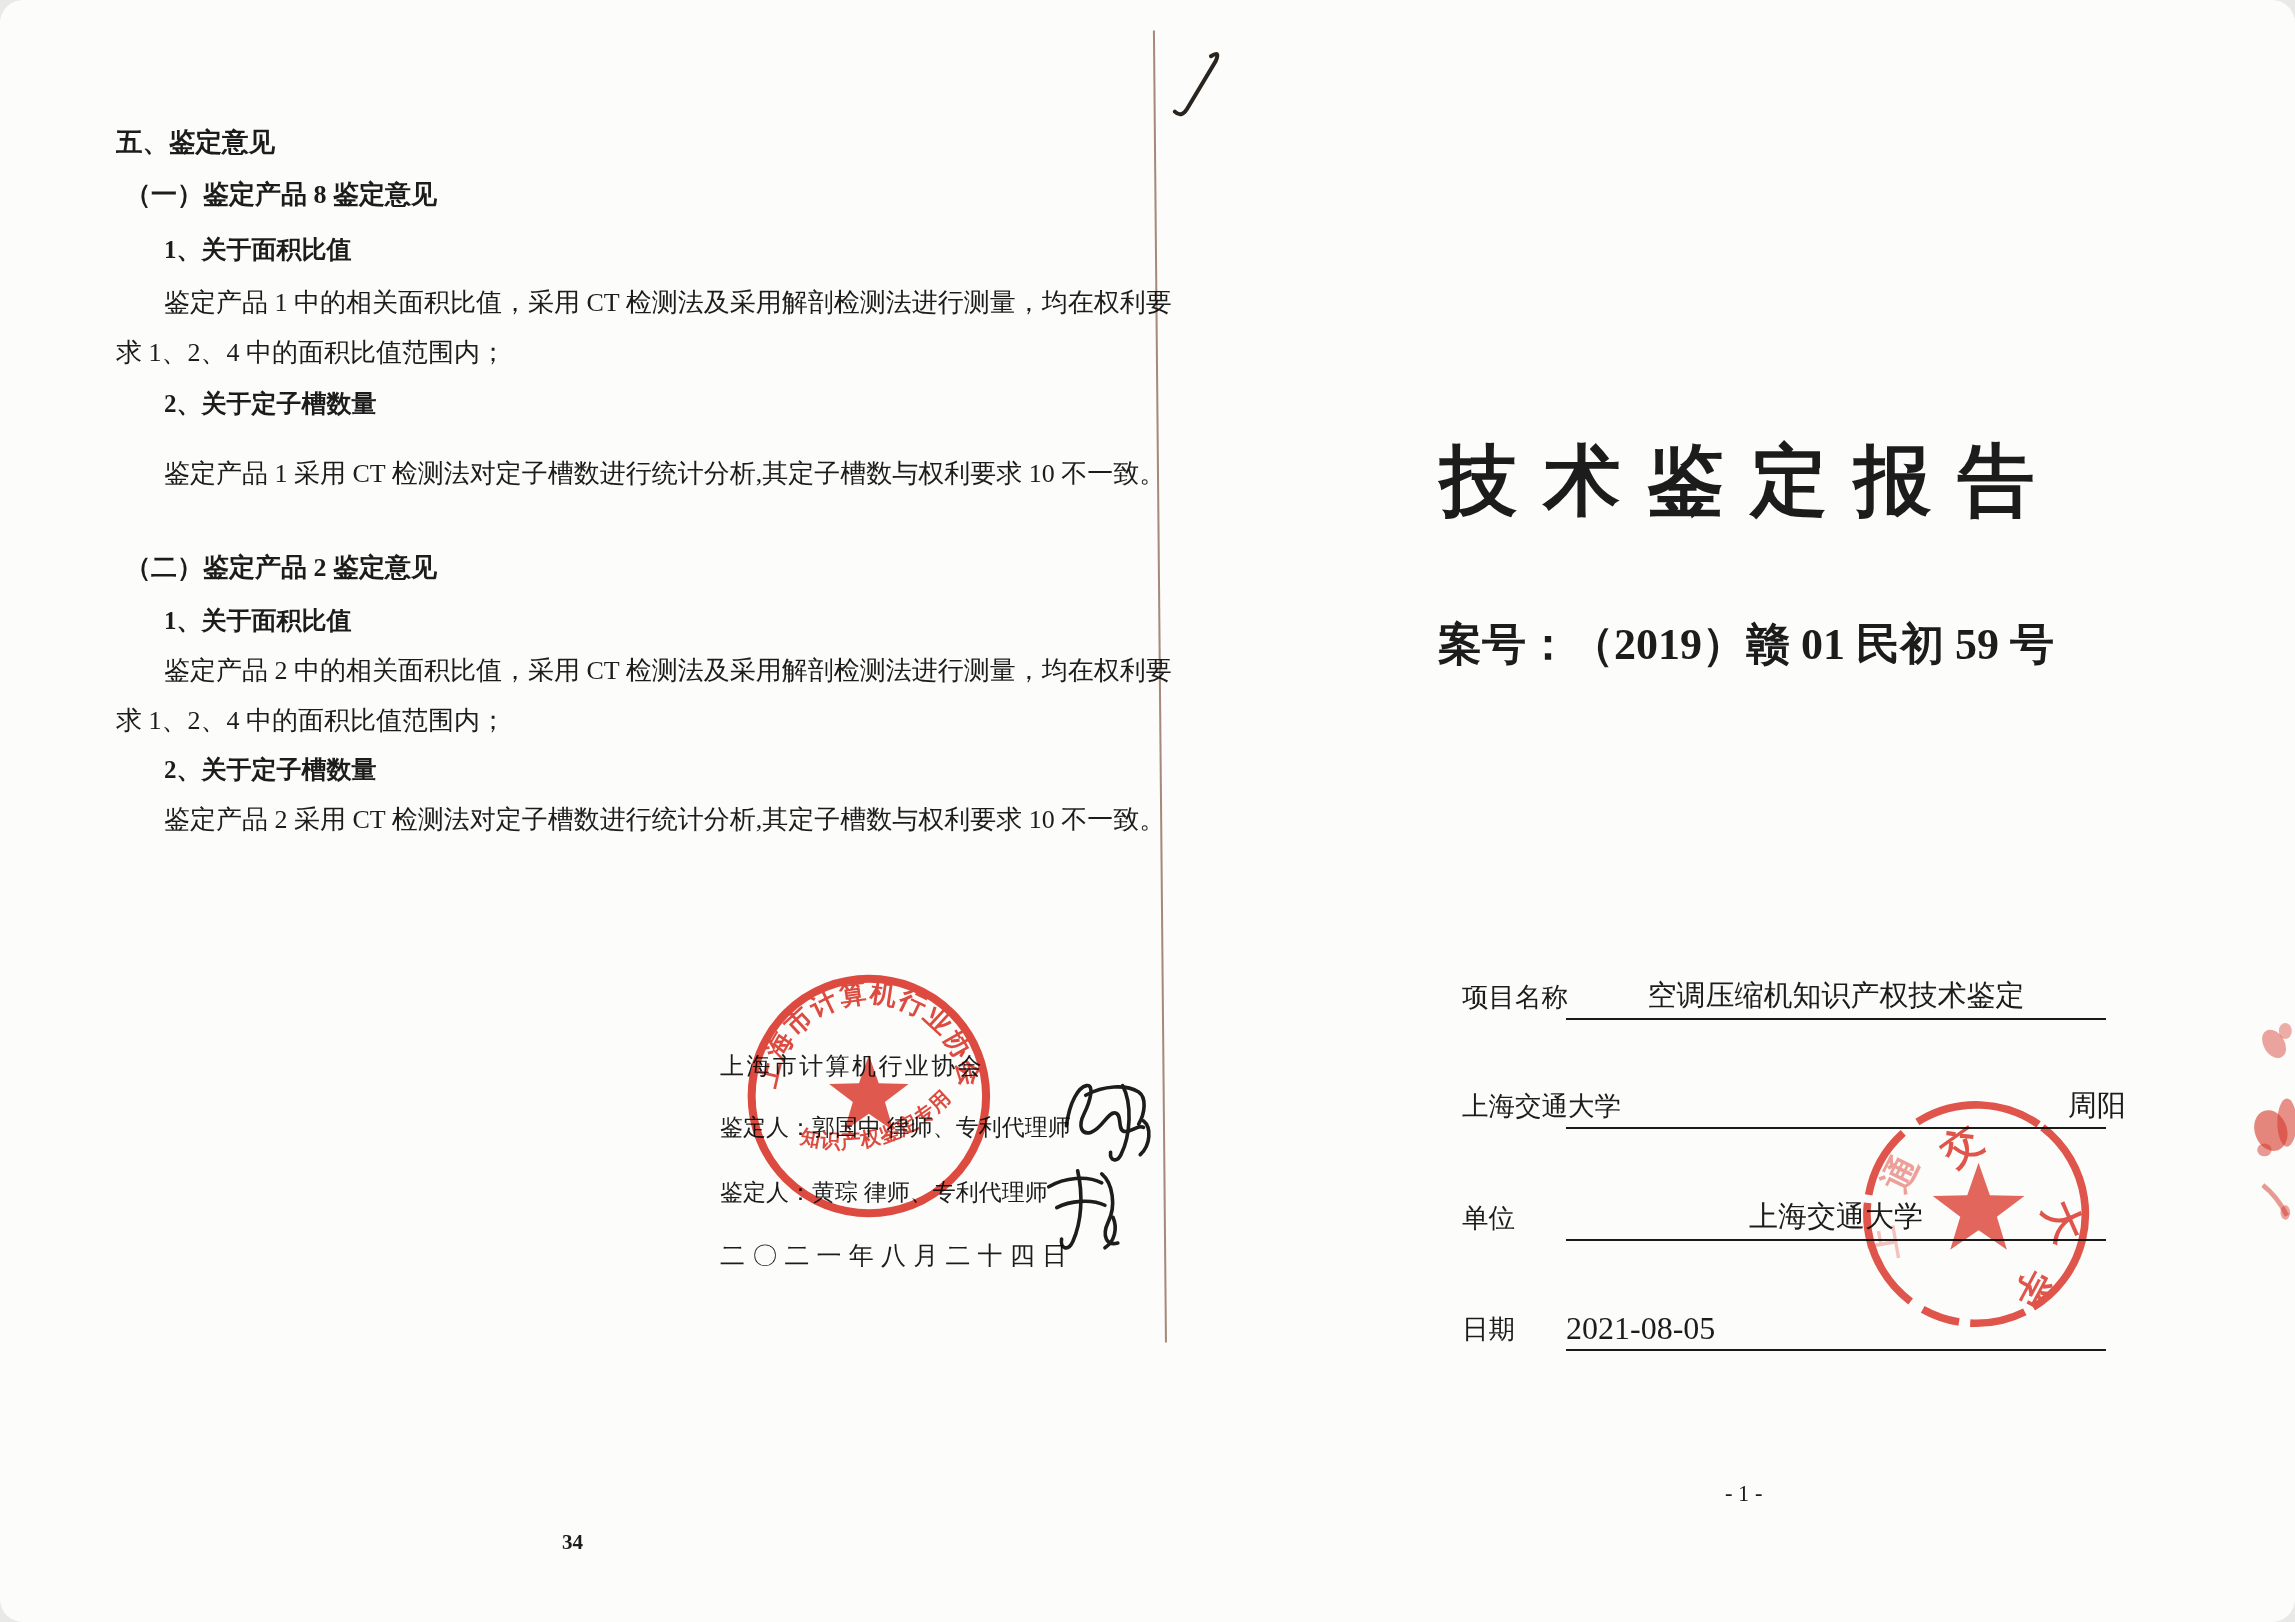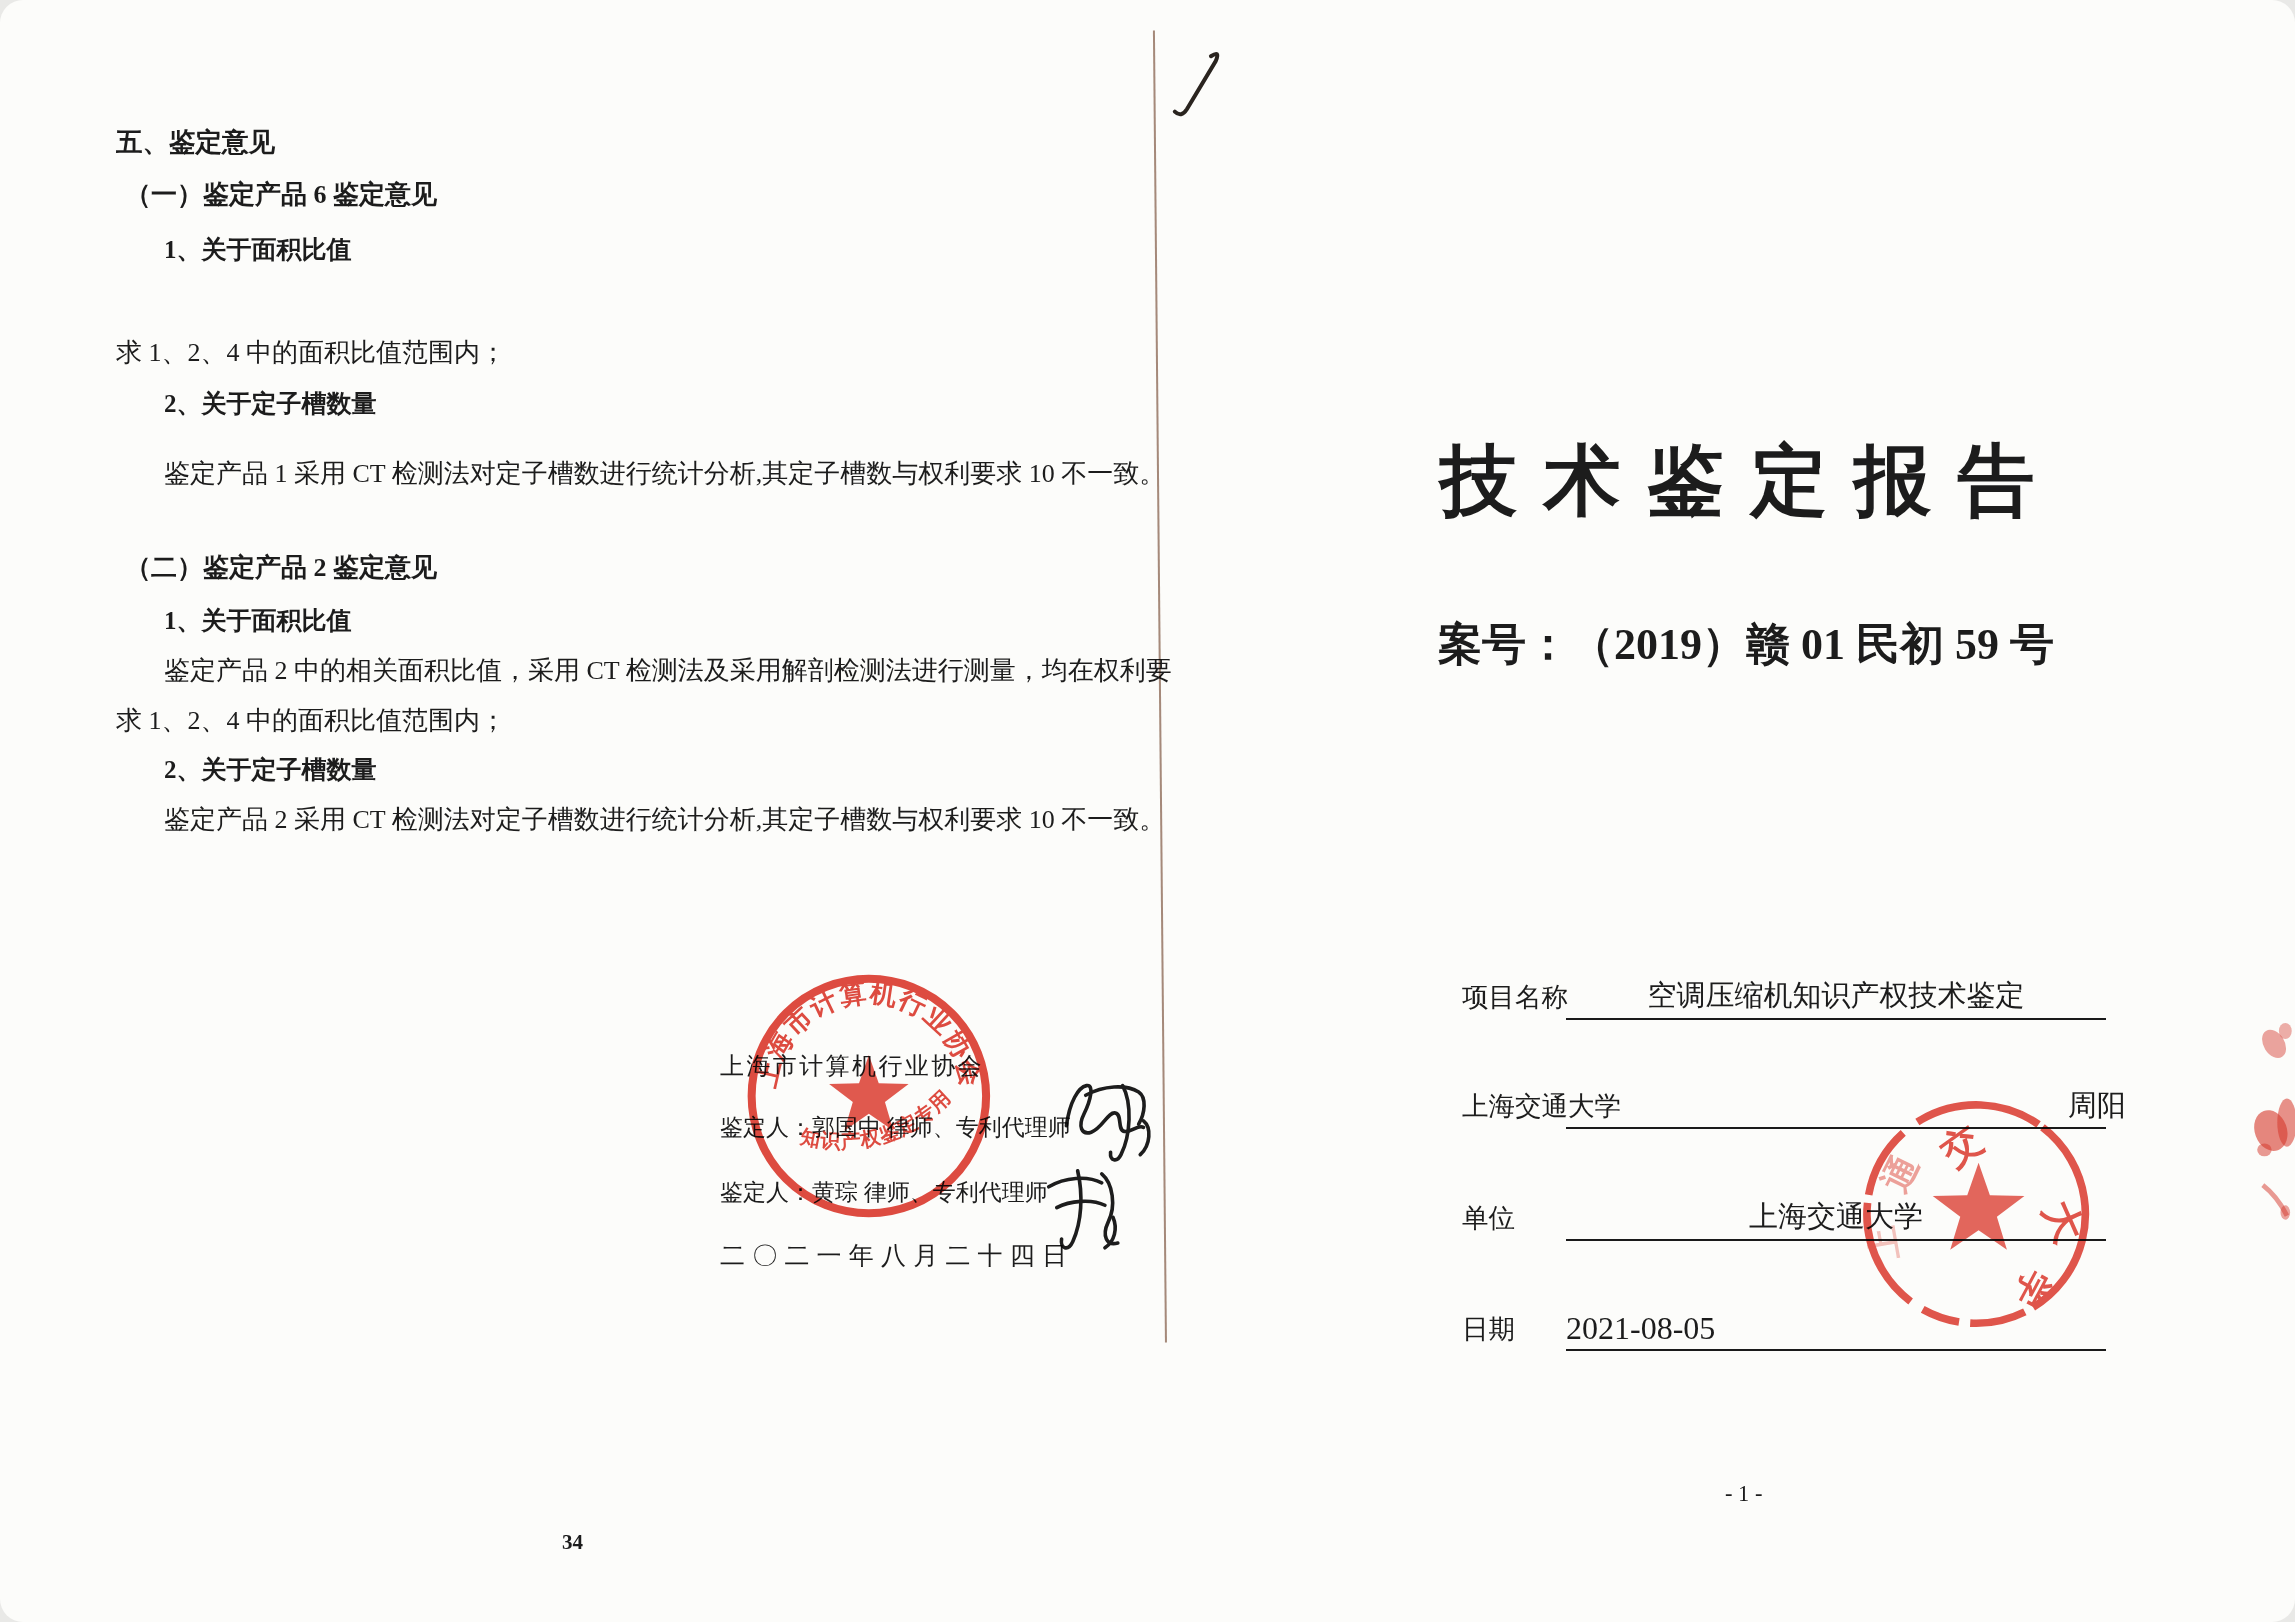--- a/index.html
+++ b/index.html
@@ -14,22 +14,23 @@
 </style>
 </head>
 <body>
 
 <div class="canvas">
 
   <div class="txt-layer">
 
     <div class="t b" style="left:116px;top:129px;font-size:26.5px;">五、鉴定意见</div>
 
-    <div class="t b" style="left:125px;top:182px;font-size:26px;">（一）鉴定产品 6 鉴定意见</div>
+    <div class="t b" style="left:125px;top:182px;font-size:26px;">（一）鉴定产品 8 鉴定意见</div>
     <div class="t b" style="left:164px;top:237px;font-size:25px;">1、关于面积比值</div>
+    <div class="t" style="left:164px;top:290px;font-size:26px;">鉴定产品 1 中的相关面积比值，采用 CT 检测法及采用解剖检测法进行测量，均在权利要</div>
     <div class="t" style="left:116px;top:340px;font-size:26px;">求 1、2、4 中的面积比值范围内；</div>
     <div class="t b" style="left:164px;top:391px;font-size:25px;">2、关于定子槽数量</div>
     <div class="t" style="left:164px;top:441px;font-size:26px;margin-top:20px;">鉴定产品 1 采用 CT 检测法对定子槽数进行统计分析,其定子槽数与权利要求 10 不一致。</div>
 
     <div class="t b" style="left:125px;top:555px;font-size:26px;">（二）鉴定产品 2 鉴定意见</div>
     <div class="t b" style="left:164px;top:608px;font-size:25px;">1、关于面积比值</div>
     <div class="t" style="left:164px;top:658px;font-size:26px;">鉴定产品 2 中的相关面积比值，采用 CT 检测法及采用解剖检测法进行测量，均在权利要</div>
     <div class="t" style="left:116px;top:708px;font-size:26px;">求 1、2、4 中的面积比值范围内；</div>
     <div class="t b" style="left:164px;top:757px;font-size:25px;">2、关于定子槽数量</div>
     <div class="t" style="left:164px;top:807px;font-size:26px;">鉴定产品 2 采用 CT 检测法对定子槽数进行统计分析,其定子槽数与权利要求 10 不一致。</div>

